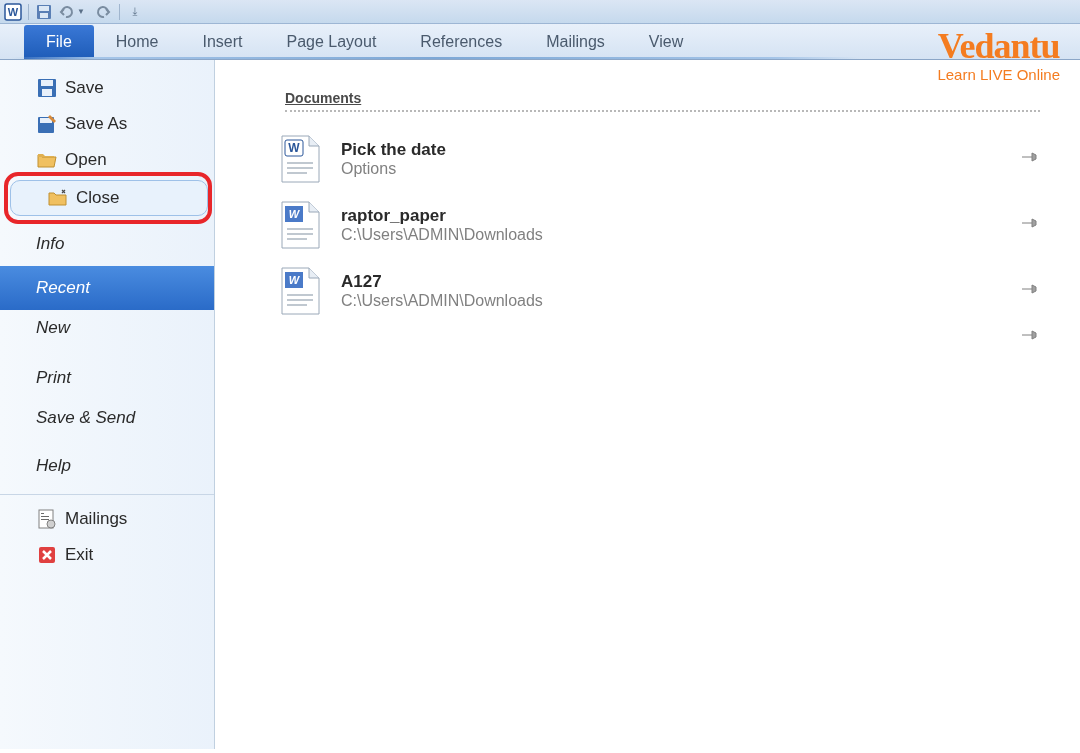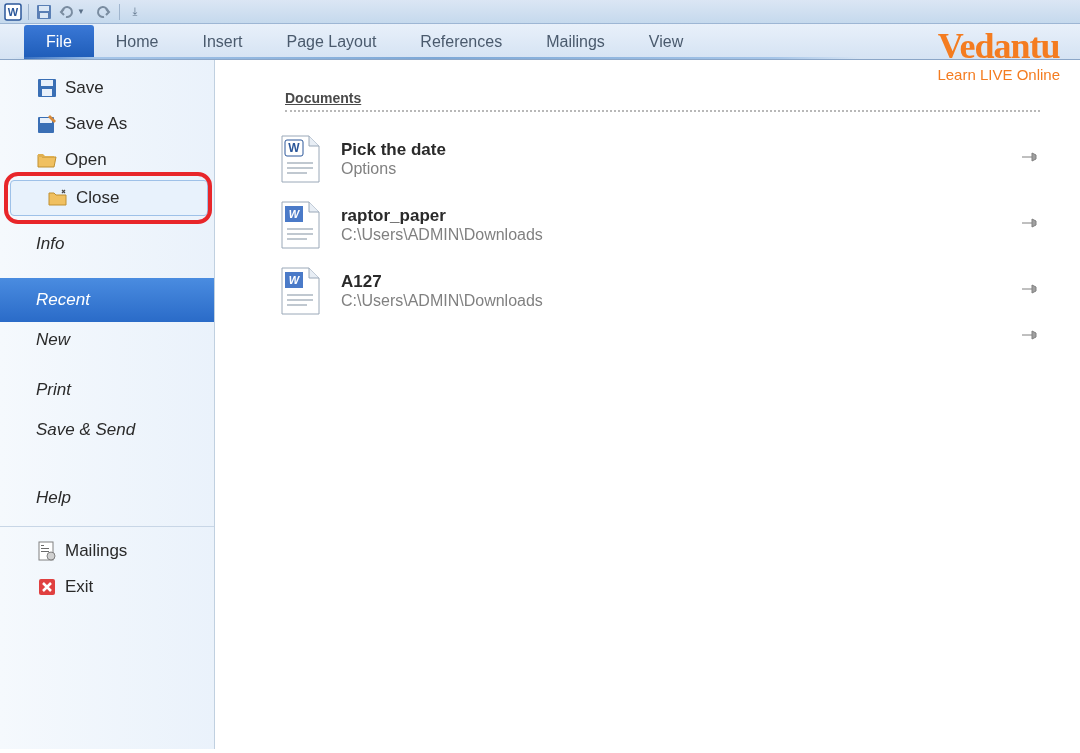--- a/index.html
+++ b/index.html
@@ -18,21 +18,21 @@
     .main { display: flex; height: calc(100% - 64px); }
     
     .sidebar { width: 215px; background: linear-gradient(to right, #f5f9fd, #eaf2fb); border-right: 1px solid #c0d0e0; display: flex; flex-direction: column; padding-top: 10px; }
     .side-item { display: flex; align-items: center; gap: 7px; padding: 6px 12px 6px 30px; font-size: 17px; color: #2a2a2a; cursor: pointer; min-height: 36px; }
     .side-item.withicon { padding-left: 36px; }
     .side-item.noicon { padding-left: 36px; font-style: italic; }
     .side-item.selected { background: linear-gradient(#4a8ce0, #2a6bc8); color: #fff; }
     .side-item .icon { width: 22px; height: 22px; flex-shrink: 0; display: inline-flex; align-items: center; justify-content: center; }
     .side-sep { height: 1px; background: #c8d6e6; margin: 6px 0; }
     
-    .close-highlight { position: relative; margin: 2px 6px 2px 10px; padding: 4px 8px 4px 22px; background: #e8f2fc; border: 1px solid #9ec1e8; border-radius: 4px; }
+    .close-highlight { position: relative; margin: 2px 6px 2px 10px; padding: 4px 8px 4px 22px; background: #e8f2fc; border: 1px solid #9ec1e8; border-radius: 10px; }
     .close-outer { position: absolute; left: 4px; right: 2px; top: -6px; bottom: -6px; border: 4px solid #e8262a; border-radius: 14px; pointer-events: none; }
     
     .content { flex: 1; padding: 30px 40px 0 70px; position: relative; }
     .content-title { font-size: 14px; font-weight: 600; color: #4a4a4a; margin-bottom: 4px; text-decoration: underline; }
     .dotted { border-top: 2px dotted #b8b8b8; margin-bottom: 14px; }
     
     .doc-row { display: flex; align-items: center; gap: 20px; padding: 8px 0; position: relative; }
     .doc-icon { width: 42px; height: 50px; flex-shrink: 0; margin-left: -6px; }
     .doc-info { flex: 1; }
     .doc-name { font-size: 17px; font-weight: 600; color: #2a2a2a; }
@@ -135,37 +135,37 @@
         </span>
         <span>Close</span>
       </div>
       <div class="close-outer"></div>
     </div>
 
     <div class="side-item noicon" style="margin-top:8px">
       <span>Info</span>
     </div>
 
-    <div class="side-item noicon selected" style="margin-top:16px;padding-top:12px;padding-bottom:12px">
+    <div class="side-item noicon selected" style="margin-top:4px;padding-top:12px;padding-bottom:12px">
       <span>Recent</span>
     </div>
 
     <div class="side-item noicon" style="">
       <span>New</span>
     </div>
 
     <div class="side-item noicon" style="margin-top:14px">
       <span>Print</span>
     </div>
 
     <div class="side-item noicon" style="margin-top:4px">
       <span>Save &amp; Send</span>
     </div>
 
-    <div class="side-item noicon" style="margin-top:32px">
+    <div class="side-item noicon" style="margin-top:12px">
       <span>Help</span>
     </div>
 
     <div class="side-sep" style="margin-top:10px"></div>
 
     <div class="side-item withicon">
       <span class="icon">
         <svg width="18" height="20" viewBox="0 0 18 20">
             <rect x="1" y="1" width="14" height="18" fill="#fff" stroke="#808080"></rect>
             <rect x="3" y="4" width="3" height="1" fill="#6a6a6a"></rect>

